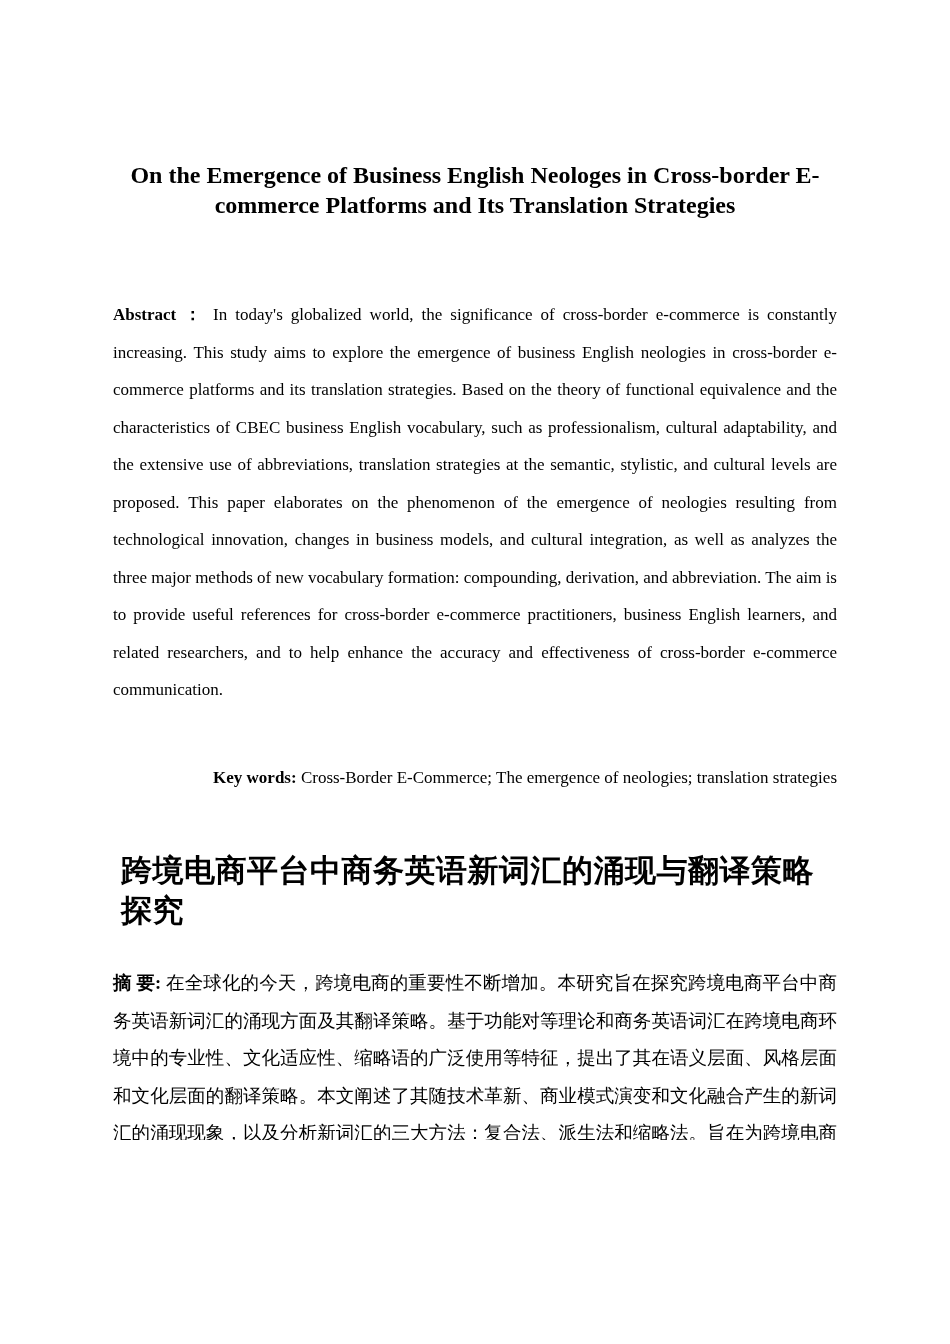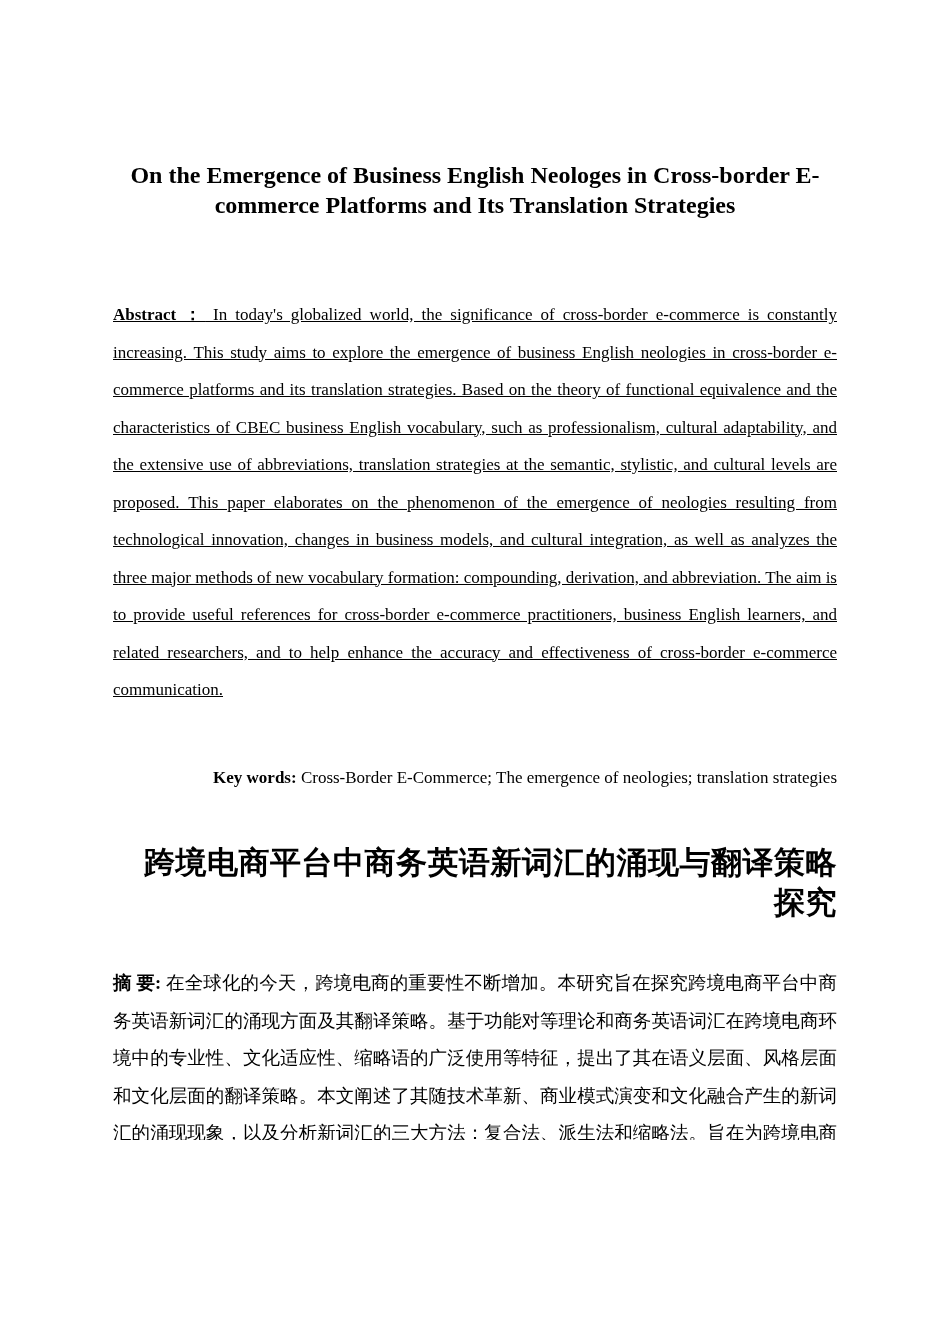--- a/index.html
+++ b/index.html
@@ -30,38 +30,37 @@
     font-size: 24px;
     line-height: 30px;
   }
   .abstract-en {
     top: 296px;
     margin: 0;
     font-size: 17px;
     line-height: 37.5px;
     text-align: justify;
     text-justify: inter-word;
-    text-decoration: underline;
   }
   .abstract-en .lead-label,
   .keywords .lead-label,
   .abstract-zh .lead-label {
     font-weight: bold;
   }
   .keywords {
     top: 766px;
     margin: 0;
     font-size: 17px;
     line-height: 24px;
     text-align: right;
   }
   .title-zh {
     top: 843px;
-    margin: 0;
-    text-align: right;
+    margin: 8px;
+    text-align: left;
     font-weight: bold;
     font-size: 31px;
     line-height: 40px;
     letter-spacing: 0.5px;
   }
   .abstract-zh {
     top: 965px;
     margin: 0;
     font-size: 18.5px;
     line-height: 37.5px;

